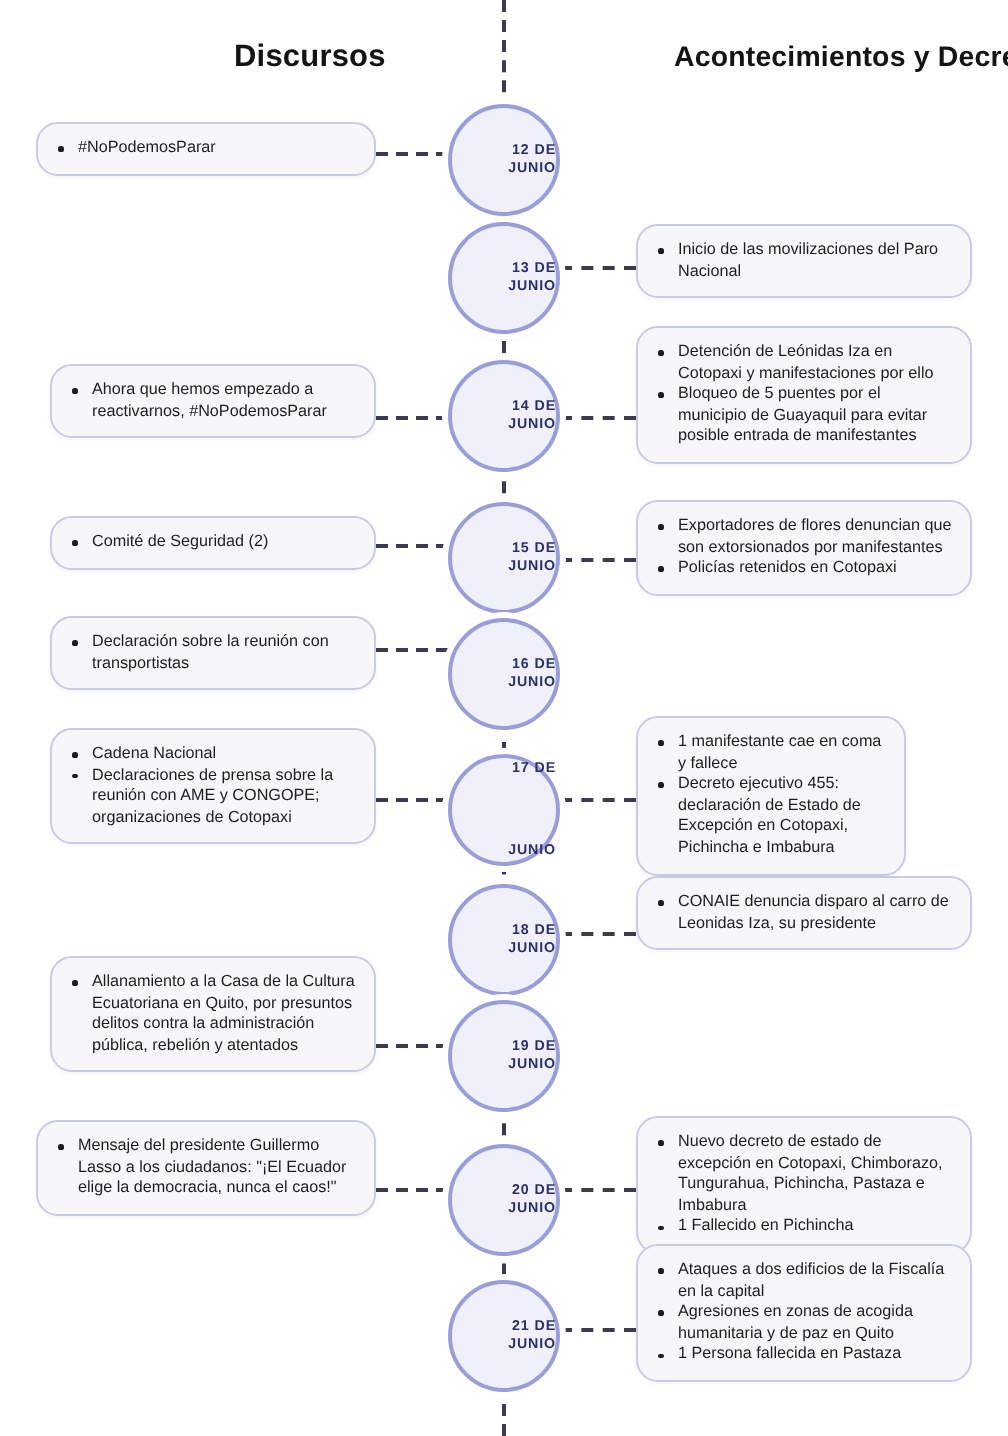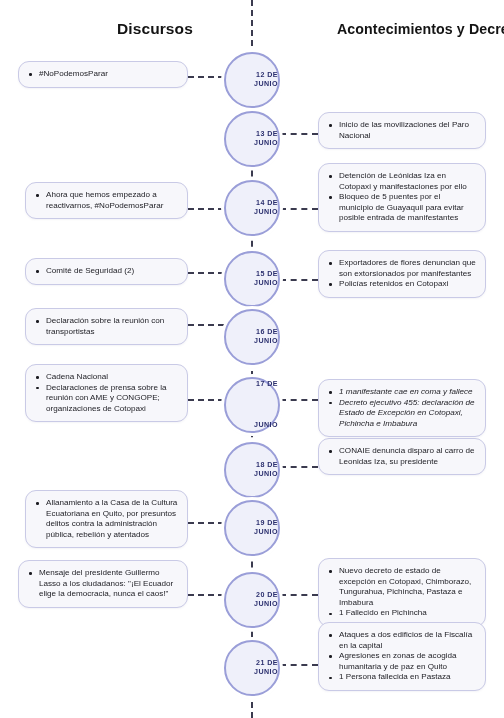--- a/index.html
+++ b/index.html
@@ -195,21 +195,21 @@
         <ul>
           <li>Declaración sobre la reunión con transportistas</li>
         </ul>
       </div>
       <div class="card" style="top: 364px; left: 25px; width: 163px;">
         <ul>
           <li>Cadena Nacional</li>
           <li>Declaraciones de prensa sobre la reunión con AME y CONGOPE; organizaciones de Cotopaxi</li>
         </ul>
       </div>
-      <div class="card" style="top: 490px; left: 25px; width: 163px;">
+      <div class="card" style="top: 478px; left: 25px; width: 163px;">
         <ul>
           <li>Allanamiento a la Casa de la Cultura Ecuatoriana en Quito, por presuntos delitos contra la administración pública, rebelión y atentados</li>
         </ul>
       </div>
       <div class="card" style="top: 560px; left: 18px; width: 170px;">
         <ul>
           <li>Mensaje del presidente Guillermo Lasso a los ciudadanos: "¡El Ecuador elige la democracia, nunca el caos!"</li>
         </ul>
       </div>
     </div>
@@ -224,21 +224,21 @@
           <li>Detención de Leónidas Iza en Cotopaxi y manifestaciones por ello</li>
           <li>Bloqueo de 5 puentes por el municipio de Guayaquil para evitar posible entrada de manifestantes</li>
         </ul>
       </div>
       <div class="card" style="top: 250px; left: 318px; width: 168px;">
         <ul>
           <li>Exportadores de flores denuncian que son extorsionados por manifestantes</li>
           <li>Policías retenidos en Cotopaxi</li>
         </ul>
       </div>
-      <div class="card" style="top: 379px; left: 318px; width: 168px; font-style: italic;">
+      <div class="card" style="top: 358px; left: 318px; width: 135px;">
         <ul>
           <li>1 manifestante cae en coma y fallece</li>
           <li>Decreto ejecutivo 455: declaración de Estado de Excepción en Cotopaxi, Pichincha e Imbabura</li>
         </ul>
       </div>
       <div class="card" style="top: 438px; left: 318px; width: 168px;">
         <ul>
           <li>CONAIE denuncia disparo al carro de Leonidas Iza, su presidente</li>
         </ul>
       </div>

